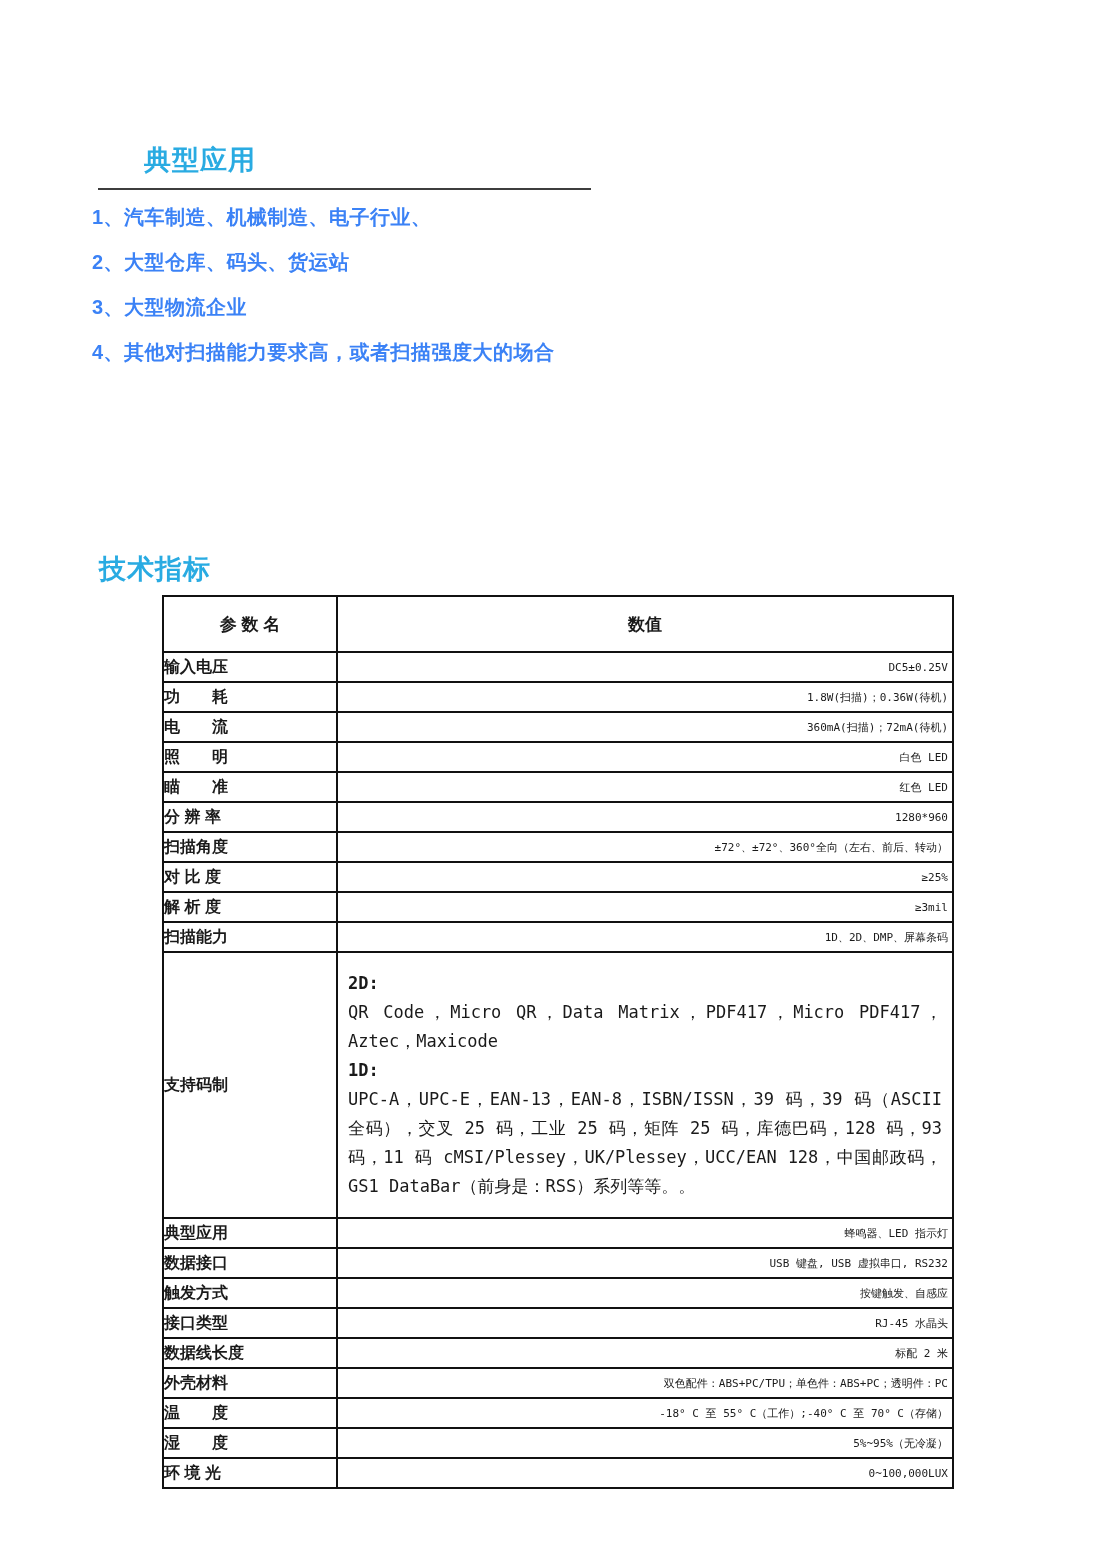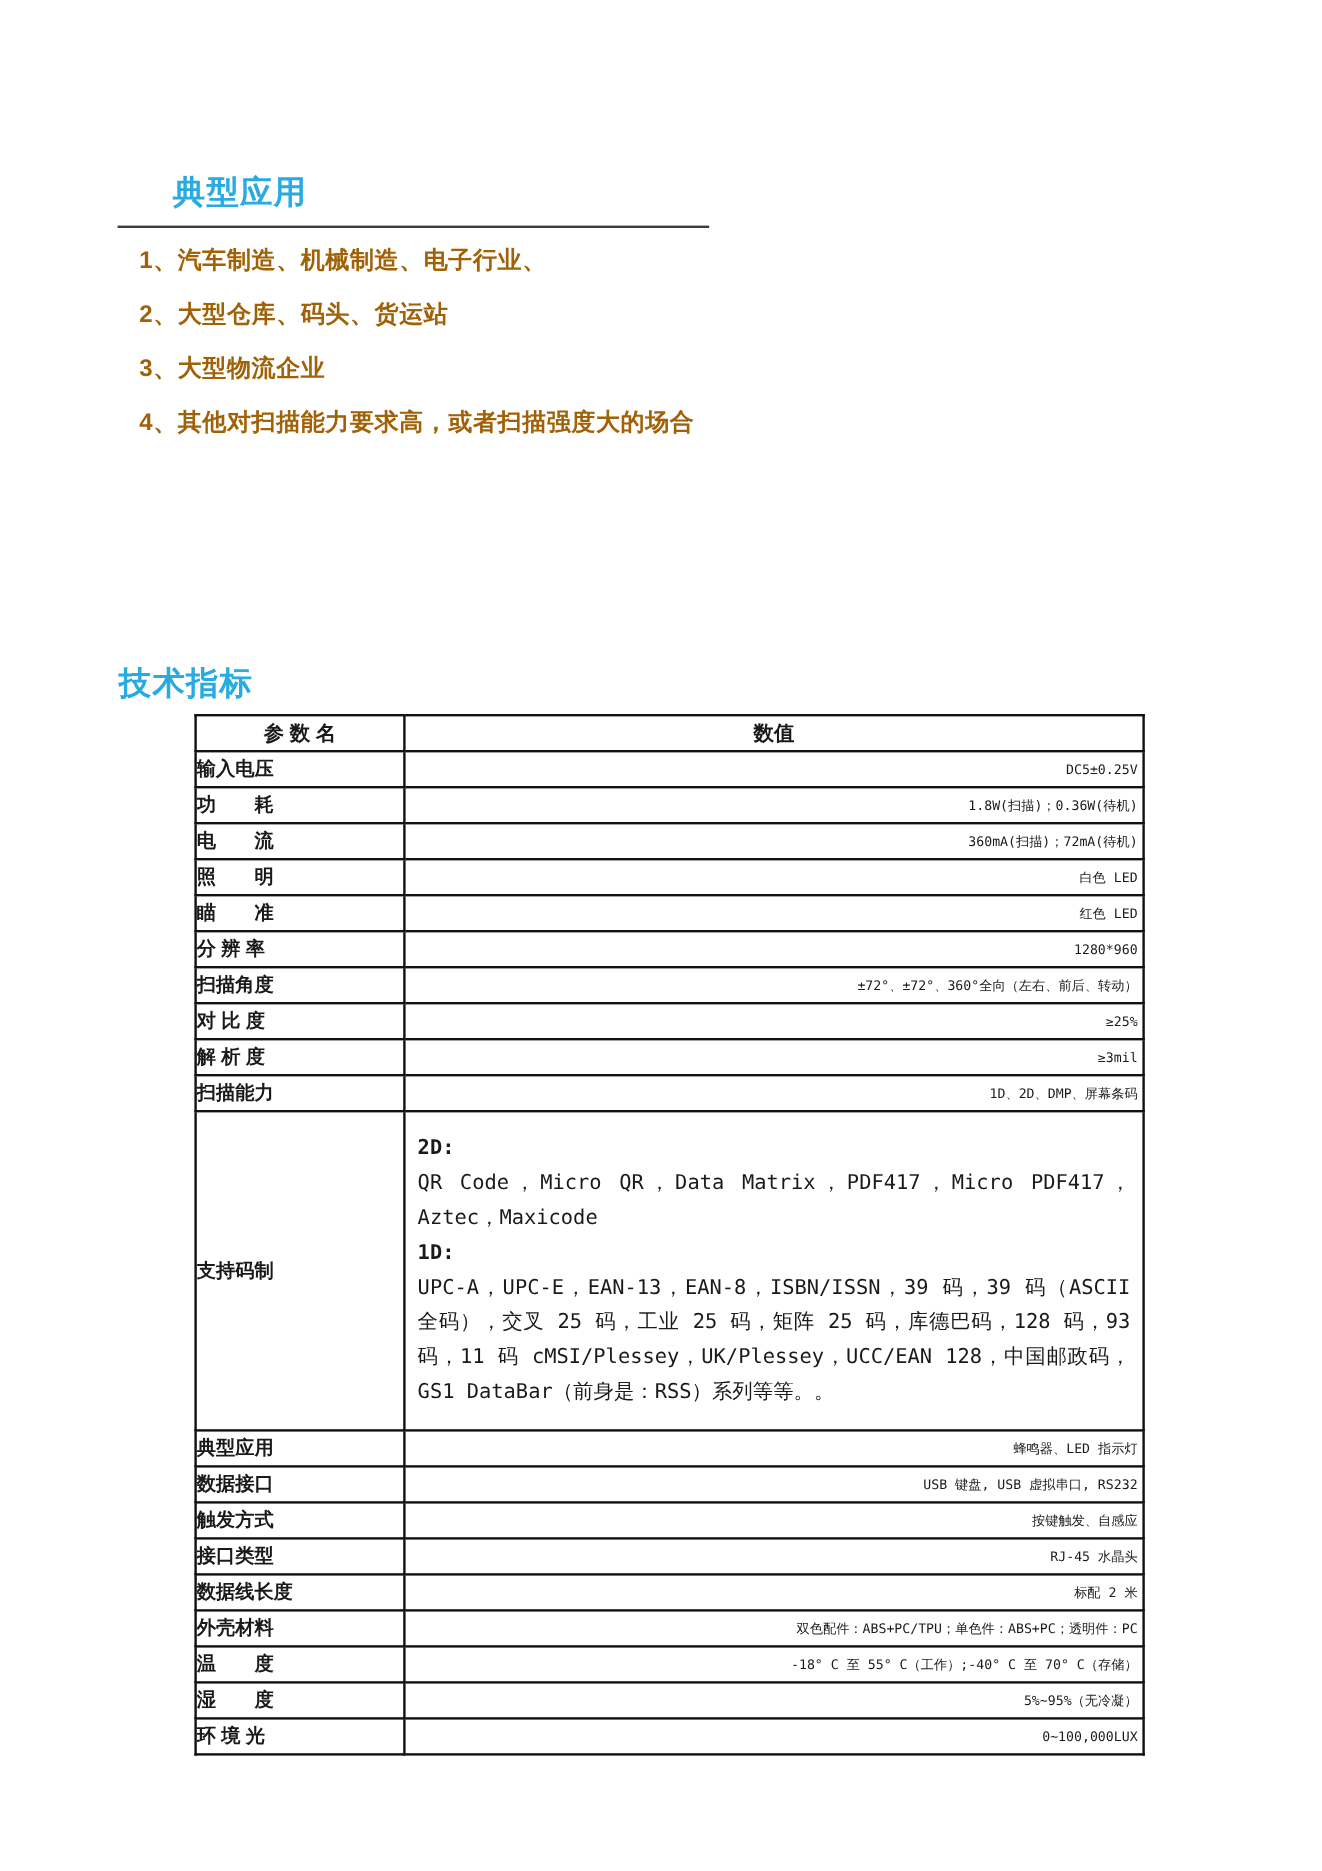--- a/index.html
+++ b/index.html
@@ -21,25 +21,25 @@
   }
   #title-apps { left: 98px; top: 142px; margin-left: 46px; }
   #apps-underline {
     position: absolute;
     left: 98px; top: 188px;
     width: 493px; height: 2px;
     background: #3d3d3d;
   }
   #apps-list {
     position: absolute;
-    left: 116px; top: 206px;
+    left: 92px; top: 206px;
     width: 900px;
     font-weight: bold;
     font-size: 20px;
-    color: #a16207;
+    color: #3b82f6;
   }
   #apps-list .app-item {
     line-height: 22px;
     margin-bottom: 23px;
     letter-spacing: 0.5px;
   }
   #title-specs { left: 99px; top: 551px; }
 
   #spec-table {
     position: absolute;
@@ -51,21 +51,21 @@
   #spec-table col.c1 { width: 174px; }
   #spec-table th, #spec-table td {
     border: 2px solid #111111;
     vertical-align: middle;
     overflow: hidden;
   }
   #spec-table th {
     height: 28px;
     font-size: 17px;
     font-weight: bold;
-    padding: 0;
+    padding: 13px;
   }
   td.label-cell {
     height: 28px;
     font-size: 16px;
     font-weight: bold;
     text-align: left;
     font-family: "Liberation Sans", sans-serif;
     padding: 0;
     white-space: pre;
   }

